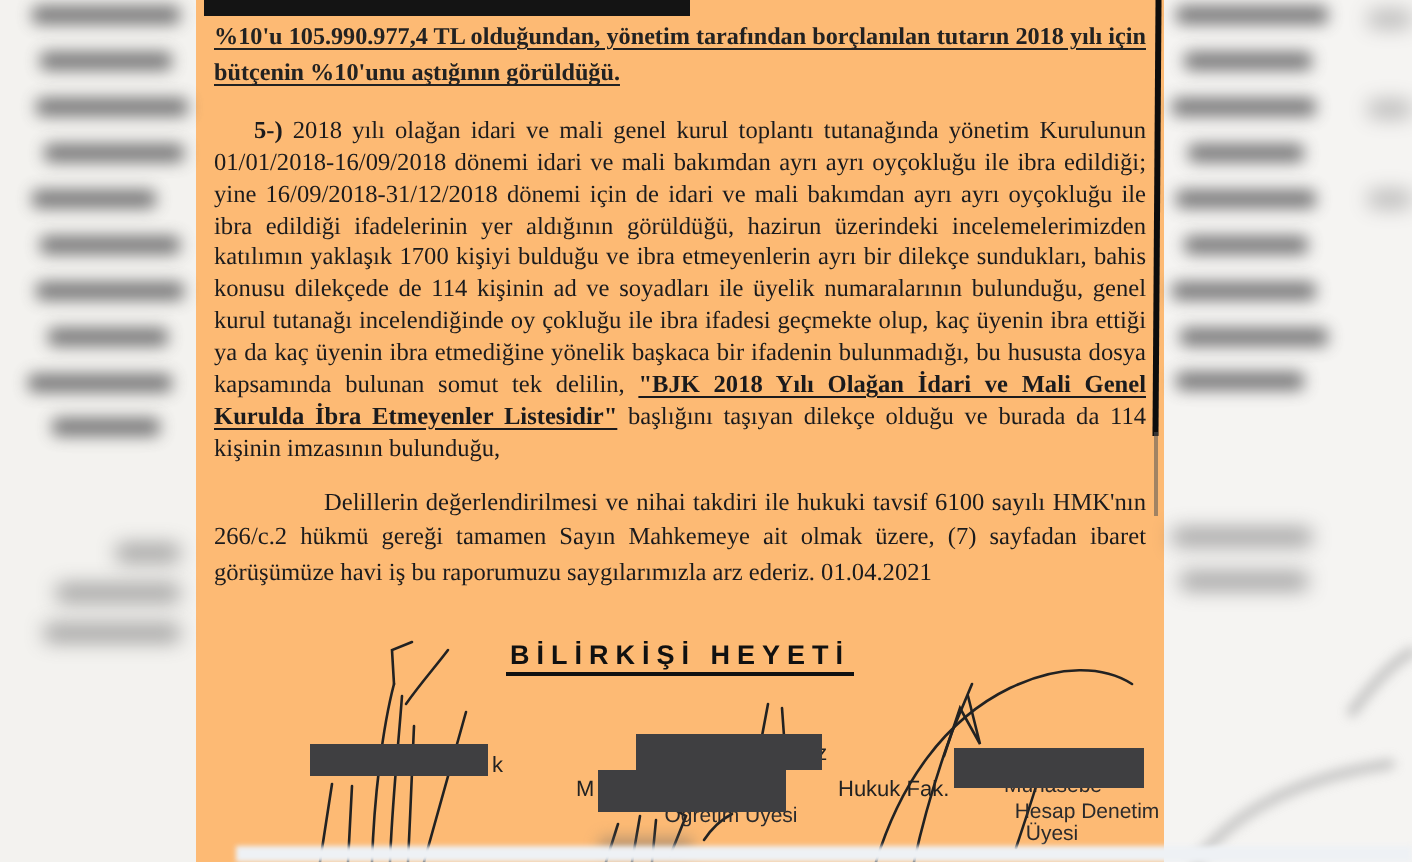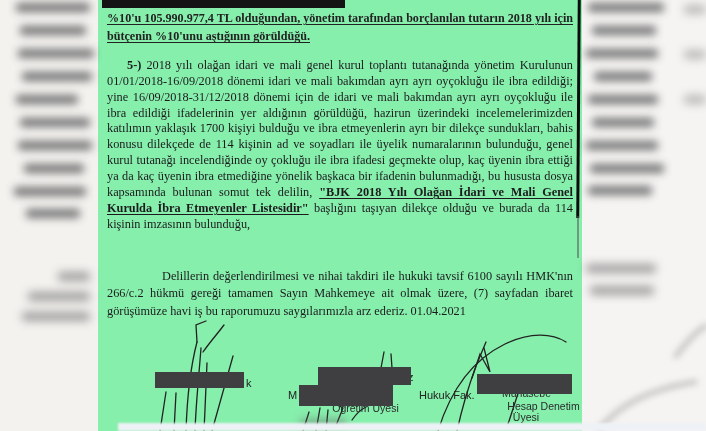--- a/index.html
+++ b/index.html
@@ -3,31 +3,31 @@
 <meta charset="utf-8">
 <style>
   html,body { margin:0; padding:0; background:#ddd; }
   .photo {
     position:relative; width:706px; height:431px; overflow:hidden;
     background:#f4f3f0; font-family:"Liberation Serif", serif;
   }
   
   .page {
     position:absolute; left:98px; top:0; width:484px; height:431px;
-    background:#86efac; z-index:1; color:#1c1c1e;
+    background:#fdba74; z-index:1; color:#1c1c1e;
   }
   .content { position:absolute; left:9px; top:9px; width:466px; }
   .intro {
     font-size:12.1px; line-height:18.4px; text-align:justify;
     text-decoration:underline; text-underline-offset:2px; font-weight:bold; color:#222;
   }
   .p5 { margin-top:12px; font-size:12.3px; line-height:15.9px; text-align:justify; color:#1b1b1d; }
   .p5 .lead { font-weight:bold; padding-left:20px; }
   .bold-u { font-weight:bold; text-decoration:underline; text-underline-offset:2px; }
-  .closing { margin-top:35px; font-size:12.3px; line-height:17.4px; text-align:justify; text-indent:55px; color:#1b1b1d; }
+  .closing { margin-top:10px; font-size:12.3px; line-height:17.4px; text-align:justify; text-indent:55px; color:#1b1b1d; }
   .heading-row { margin-top:24px; text-align:center; }
   .heading-row span {
     font-family:"Liberation Sans", sans-serif; font-weight:bold; font-size:13.5px;
     letter-spacing:3.5px; color:#111; border-bottom:2.5px solid #111; padding:0 2px 1px 2px;
   }
   
   .blur-left  { position:absolute; left:0; top:0; width:98px;  height:431px; background:#f3f2ef; z-index:2; }
   .blur-right { position:absolute; left:582px; top:0; width:124px; height:431px; background:#f5f4f2; z-index:2; }
   .bbar { position:absolute; height:9px; background:#4b4b4d; filter:blur(4px); border-radius:3px; opacity:.75; }
   .bbar.soft { opacity:.5; filter:blur(5px); }
@@ -68,20 +68,23 @@
     <div class="bbar soft" style="left:58px;top:272px;width:32px"></div>
     <div class="bbar soft" style="left:28px;top:292px;width:62px"></div>
     <div class="bbar soft" style="left:22px;top:312px;width:68px"></div>
   </div>
 
   <div class="page">
     <div class="content">
       <p class="intro" style="margin:0">%10'u 105.990.977,4 TL olduğundan, yönetim tarafından borçlanılan tutarın 2018 yılı için bütçenin %10'unu aştığının görüldüğü.</p>
       <p class="p5" style="margin-bottom:0"><span class="lead">5-)</span><span> 2018 yılı olağan idari ve mali genel kurul toplantı tutanağında yönetim Kurulunun 01/01/2018-16/09/2018 dönemi idari ve mali bakımdan ayrı ayrı oyçokluğu ile ibra edildiği; yine 16/09/2018-31/12/2018 dönemi için de idari ve mali bakımdan ayrı ayrı oyçokluğu ile ibra edildiği ifadelerinin yer aldığının görüldüğü, hazirun üzerindeki incelemelerimizden katılımın yaklaşık 1700 kişiyi bulduğu ve ibra etmeyenlerin ayrı bir dilekçe sundukları, bahis konusu dilekçede de 114 kişinin ad ve soyadları ile üyelik numaralarının bulunduğu, genel kurul tutanağı incelendiğinde oy çokluğu ile ibra ifadesi geçmekte olup, kaç üyenin ibra ettiği ya da kaç üyenin ibra etmediğine yönelik başkaca bir ifadenin bulunmadığı, bu hususta dosya kapsamında bulunan somut tek delilin, </span><span class="bold-u">"BJK 2018 Yılı Olağan İdari ve Mali Genel Kurulda İbra Etmeyenler Listesidir"</span><span> başlığını taşıyan dilekçe olduğu ve burada da 114 kişinin imzasının bulunduğu,</span></p>
       <p class="closing" style="margin-bottom:0">Delillerin değerlendirilmesi ve nihai takdiri ile hukuki tavsif 6100 sayılı HMK'nın 266/c.2 hükmü gereği tamamen Sayın Mahkemeye ait olmak üzere, (7) sayfadan ibaret görüşümüze havi iş bu raporumuzu saygılarımızla arz ederiz. 01.04.2021</p>
+      <div class="heading-row">
+        <span>BİLİRKİŞİ HEYETİ</span>
+      </div>
     </div>
   </div>
 
   <svg class="sig-svg" width="706" height="431" viewBox="0 0 706 431">
     <g fill="none" stroke="#222" stroke-width="1.3" stroke-linecap="round">
       <path d="M197,342 L196,325 L206,321"></path>
       <path d="M186,431 C187,400 191,365 197,342"></path>
       <path d="M195,431 C196,402 199,375 201,348"></path>
       <path d="M204,431 C205,408 206,390 207,363"></path>
       <path d="M212,431 L233,356"></path>

